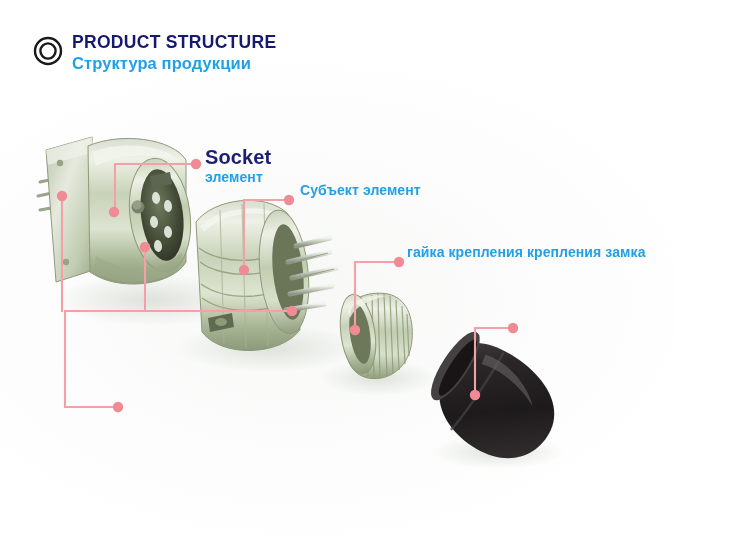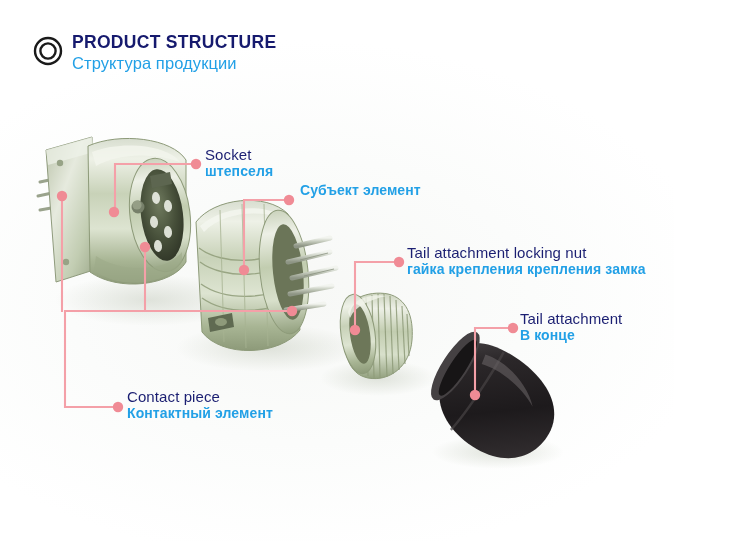--- a/index.html
+++ b/index.html
@@ -14,25 +14,25 @@
     background:
       radial-gradient(ellipse 420px 260px at 300px 300px,#f7f8f6 0%,#fbfcfb 55%,#ffffff 100%),
       #ffffff;
   }
 
   
   .header{position:absolute;left:33px;top:33px;display:flex;align-items:flex-start;gap:9px;}
   .bullseye{width:30px;height:30px;margin-top:3px;flex:0 0 auto;}
   .htext{display:flex;flex-direction:column;line-height:1.12;}
   .h-en{font-size:17.5px;font-weight:bold;color:#161a6e;letter-spacing:.3px;}
-  .h-ru{font-size:16.5px;font-weight:normal;color:#22a0e6;letter-spacing:.1px;margin-top:1px;}
+  .h-ru{font-size:16.5px;font-weight:bold;color:#22a0e6;letter-spacing:.1px;margin-top:1px;}
 
   
   .label{position:absolute;line-height:1.14;white-space:nowrap;}
-  .l-en{font-size:15px;font-weight:normal;color:#1b1f72;letter-spacing:.1px;}
+  .l-en{font-size:20px;font-weight:bold;color:#1b1f72;letter-spacing:.1px;}
   .l-ru{font-size:14px;font-weight:bold;color:#22a0e6;letter-spacing:.1px;margin-top:1px;}
 
   .lbl-socket{left:205px;top:146px;}
   .lbl-plug{left:300px;top:182px;}
   .lbl-nut{left:407px;top:244px;}
   .lbl-tail{left:520px;top:310px;}
   .lbl-contact{left:127px;top:388px;}
 
   
   svg.layer{position:absolute;left:0;top:0;width:750px;height:541px;overflow:visible;}
@@ -234,35 +234,26 @@
       <circle cx="15" cy="15" r="7.6" fill="none" stroke="#1a1a1a" stroke-width="2.4"></circle>
     </svg>
     <div class="htext">
       <div class="h-en">PRODUCT STRUCTURE</div>
       <div class="h-ru">Структура продукции</div>
     </div>
   </div>
 
   <div class="label lbl-socket">
     <div class="l-en">Socket</div>
-    <div class="l-ru">штепселя</div>
+    <div class="l-ru">элемент</div>
   </div>
 
   <div class="label lbl-plug">
     <div class="l-ru">Субъект элемент</div>
   </div>
 
   <div class="label lbl-nut">
-    <div class="l-en">Tail attachment locking nut</div>
     <div class="l-ru">гайка крепления крепления замка</div>
   </div>
 
-  <div class="label lbl-tail">
-    <div class="l-en">Tail attachment</div>
-    <div class="l-ru">В конце</div>
-  </div>
-
-  <div class="label lbl-contact">
-    <div class="l-en">Contact piece</div>
-    <div class="l-ru">Контактный элемент</div>
-  </div>
+
 
 </div>
 
 </body></html>

